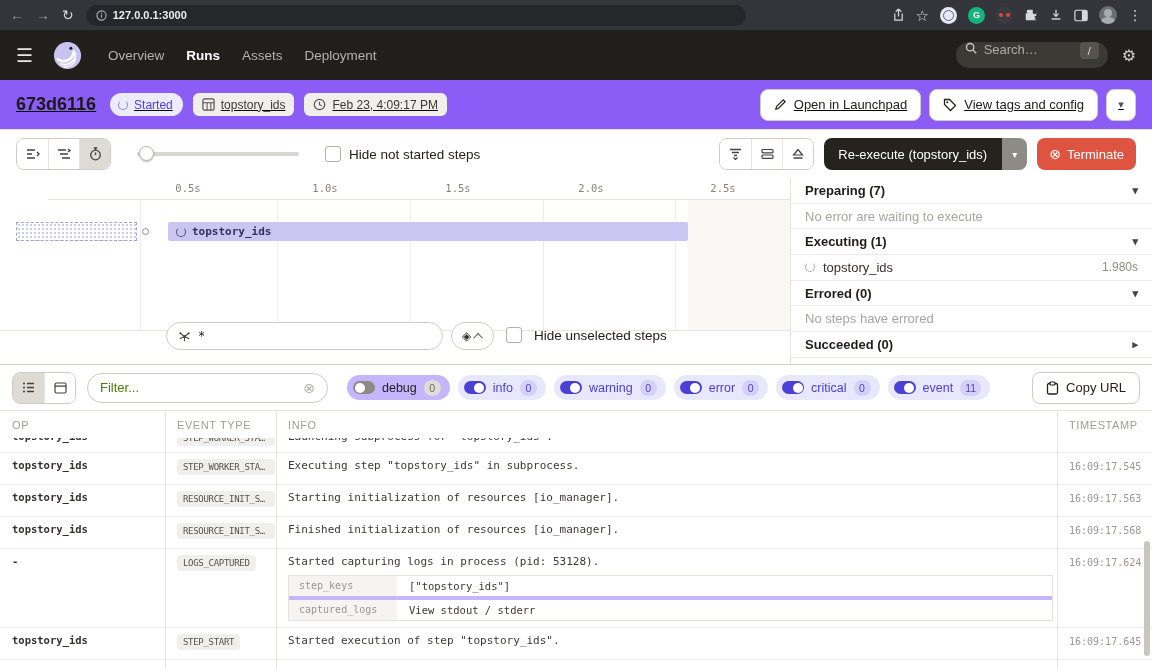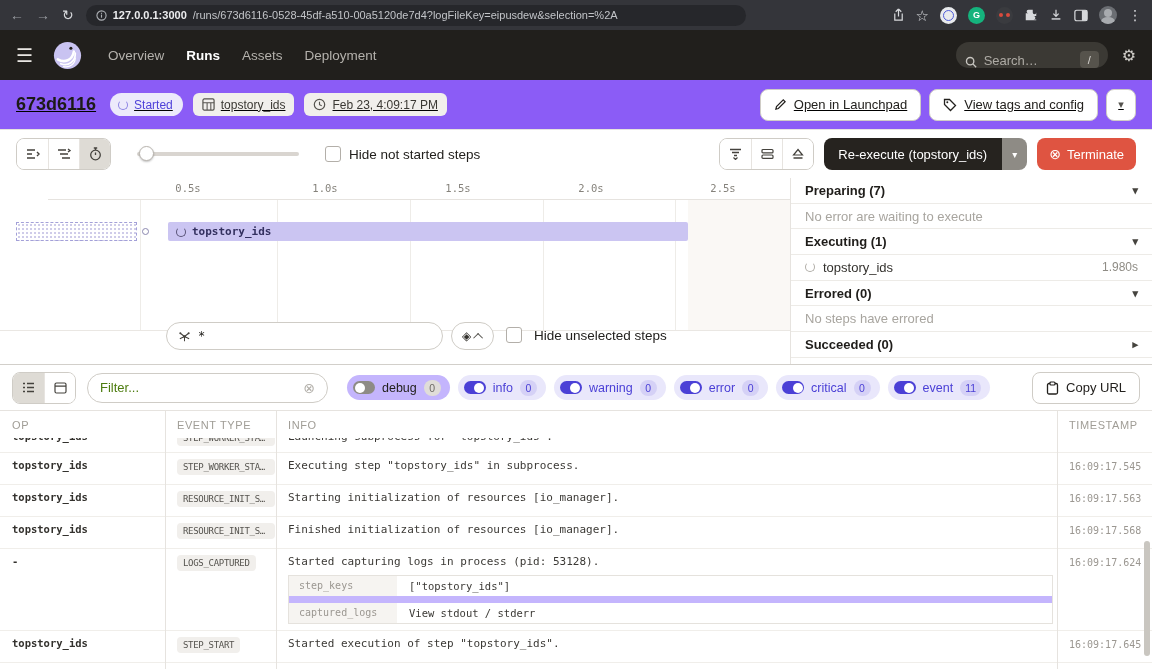--- a/index.html
+++ b/index.html
@@ -34,21 +34,21 @@
   
   .app-header { height:50px; background:#211F1C; display:flex; align-items:center;
     padding:0 16px; gap:18px; }
   .hamburger { color:#E8E6E2; font-size:19px; cursor:pointer; }
   .logo { width:33px; height:33px; }
   .nav { display:flex; gap:22px; margin-left:6px; }
   .nav a { text-decoration:none; color:#B4B1AC; font-size:13.5px; cursor:pointer; }
   .nav a.active { color:#FFFFFF; font-weight:bold; }
   .hdr-right { margin-left:auto; display:flex; align-items:center; gap:14px; }
   .search-pill { width:152px; height:26px; background:#3B3934; border-radius:13px;
-    display:flex; align-items:flex-end; padding:0 9px; gap:7px; cursor:text; }
+    display:flex; align-items:flex-start; padding:0 9px; gap:7px; cursor:text; }
   .search-pill .ph { color:#AEABA5; font-size:13px; flex:1; }
   .kbd { min-width:19px; height:17px; background:#56534C; color:#D9D7D3; font-size:11px;
     border-radius:4px; display:flex; align-items:center; justify-content:center; padding:0 4px; }
   .gear { color:#CFCDC8; font-size:16px; cursor:pointer; }
 
   
   .run-header { height:50px; display:flex; align-items:center; padding:0 16px; gap:10px;
     border-bottom:1px solid #E6E3DF; background:#8b5cf6;text-decoration:underline; }
   .run-id { font-size:18px; font-weight:bold; color:#1C1A17; margin-right:4px; }
   .badge-started { height:23px; padding:0 10px 0 8px; border-radius:12px; background:#ECEAFB;
@@ -166,21 +166,21 @@
     align-items:start; font-size:11px; color:#3B3935; }
   .lrow > div { padding:6px 12px; }
   .lrow .op { font-weight:bold; color:#33312D; font-size:10.5px; }
   .evt-badge { display:inline-block; max-width:98px; overflow:hidden; text-overflow:ellipsis;
     white-space:nowrap; background:#F1EFEC; color:#55534E; border-radius:4px; padding:3px 6px;
     font-size:9px; letter-spacing:-0.3px; }
   .lrow .ts { color:#9B9791; font-size:10px; padding-top:8px; }
   .partial { height:14px; overflow:hidden; }
   .partial .inner { margin-top:-14px; }
   .meta-table { margin-top:7px; width:765px; border:1px solid #E5E2DD; }
-  .meta-row { display:grid; grid-template-columns:108px 1fr; border-top:7px solid #c4b5fd; }
+  .meta-row { display:grid; grid-template-columns:108px 1fr; border-top:4px solid #c4b5fd; }
   .meta-row:first-child { border-top:none; }
   .meta-row .mk { background:#F6F4F1; color:#9B9791; padding:4px 10px; font-size:10px; }
   .meta-row .mv { padding:4px 12px; font-size:10.5px; color:#3B3935; }
   .scroll-thumb { position:absolute; right:2px; top:130px; width:6px; height:115px;
     border-radius:3px; background:#C9C6C0; z-index:5; cursor:grab; }
 </style>
 </head>
 <body>
 
 <div class="screen">
@@ -189,21 +189,20 @@
     <span class="bicon">←</span>
     <span class="bicon">→</span>
     <span class="bicon lit">↻</span>
     <div class="url-pill">
       <svg class="bsvg" width="11" height="11" viewBox="0 0 12 12">
         <circle cx="6" cy="6" r="5" fill="none" stroke="#ADB0B5" stroke-width="1.2"></circle>
         <rect x="5.4" y="5" width="1.2" height="3.4" fill="#ADB0B5"></rect>
           <rect x="5.4" y="3" width="1.2" height="1.2" fill="#ADB0B5"></rect>
       </svg>
       <span class="url-host">127.0.0.1:3000</span>
-        <span class="url-path">/runs/673d6116-0528-45df-a510-00a5120de7d4?logFileKey=eipusdew&amp;selection=%2A</span>
     </div>
     <div class="bright">
       <svg class="bsvg" width="13" height="14" viewBox="0 0 14 15">
         <path d="M7 1 L10 4 M7 1 L4 4 M7 1 L7 9" stroke="#D7D9DC" stroke-width="1.3" fill="none"></path>
         <path d="M3 6 L3 13 L11 13 L11 6" stroke="#D7D9DC" stroke-width="1.3" fill="none"></path>
       </svg>
       <span class="bicon lit" style="font-size:15px">☆</span>
       <span class="extdot ext-hist"></span>
       <span class="extdot ext-gram">G</span>
       <span class="extdot ext-red"></span>

